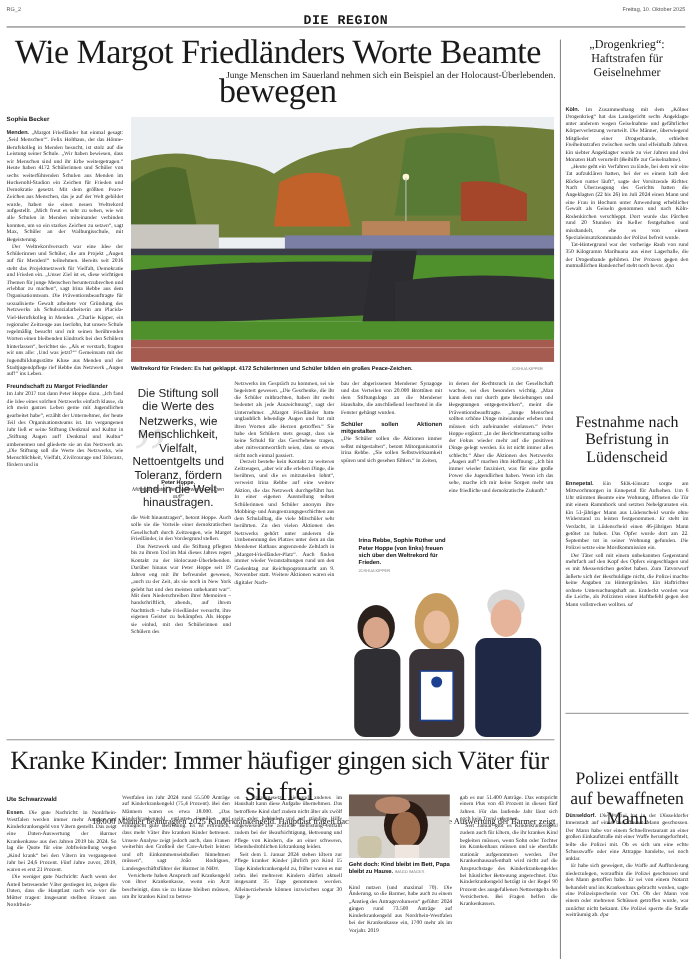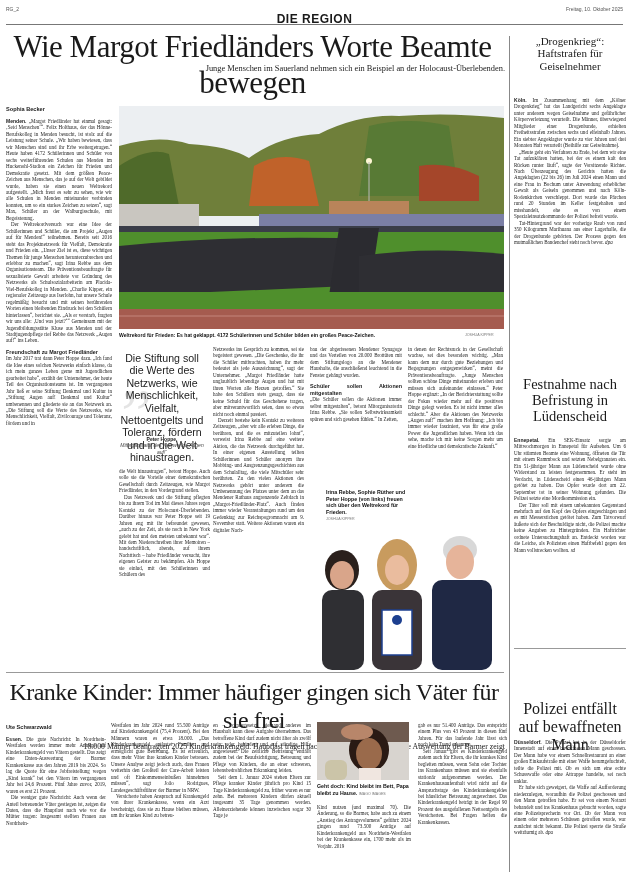--- a/index.html
+++ b/index.html
@@ -1,20 +1,20 @@
 <!DOCTYPE html>
 <html><head>
 <meta charset="utf-8">
 <style>
 *{box-sizing:border-box;margin:0;padding:0}
 html,body{width:629px;height:872px;overflow:hidden;background:#fff}
 body{font-family:"DejaVu Serif","Liberation Serif",serif;color:#1a1a1a;position:relative}
 .abs{position:absolute}
 .meta{font-family:"Liberation Sans",sans-serif;font-size:5px;color:#555}
-.section{left:0;right:0;top:12px;text-align:center;font-family:Liberation Sans, sans-serif;font-size:12px;letter-spacing:.5px;font-weight:bold}
+.section{left:0;right:0;top:12px;text-align:center;font-family:Liberation Mono, monospace;font-size:12px;letter-spacing:.5px;font-weight:bold}
 .rule{height:1px;background:#777}
 .h1{font-family:"Liberation Serif",serif;font-weight:normal;letter-spacing:-.5px;text-align:center}
 .sub{font-family:Liberation Serif, serif;font-size:8.4px;text-align:right;line-height:11px}
 .body{font-family:"Liberation Serif",serif;font-size:5.05px;line-height:6.45px;text-align:justify;hyphens:auto;overflow:hidden;color:#222}
 .body p{text-indent:5px}
 .body p.first{text-indent:0}
 .byline{font-family:"Liberation Sans",sans-serif;font-weight:bold;font-size:5.6px}
 .dateline{font-family:"Liberation Sans",sans-serif;font-weight:bold}
 .subhead{font-family:"Liberation Sans",sans-serif;font-weight:bold;font-size:5.4px;line-height:6.5px;margin-top:5px}
 .caption{font-family:"Liberation Sans",sans-serif;font-weight:bold;font-size:5.3px;line-height:6.6px;color:#111}

